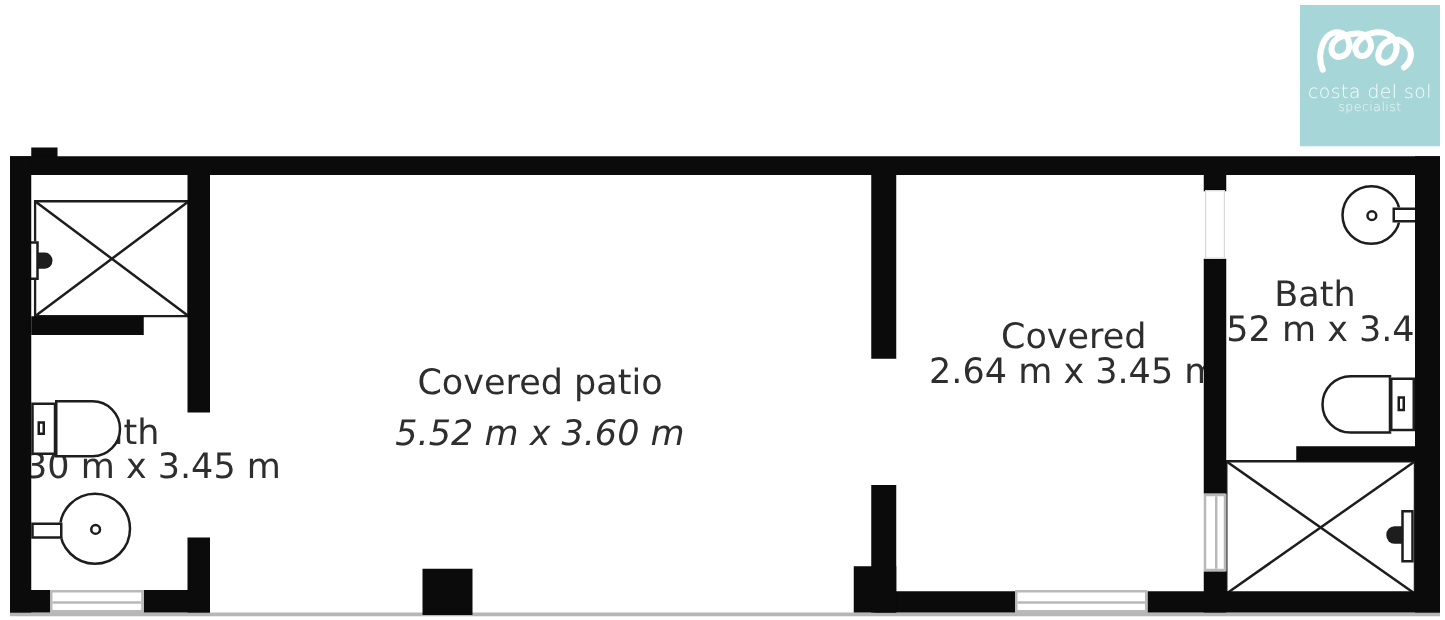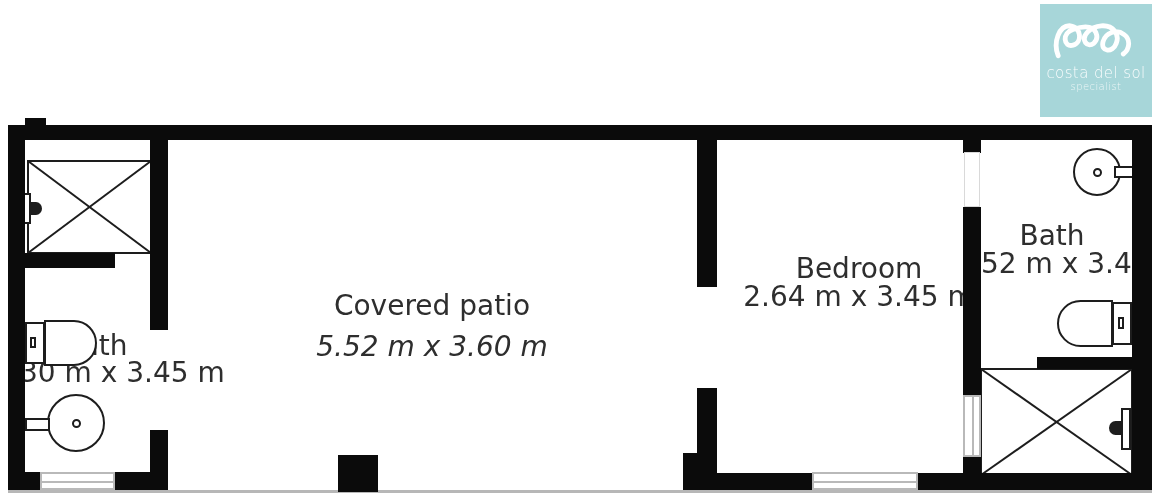--- a/index.html
+++ b/index.html
@@ -46,21 +46,21 @@
   </div>
 
   <div class="room-label" style="left:55px;top:331px;width:80px;">
     <div class="centered">Bath</div>
   </div>
   <div class="room-label" style="left:20px;top:358px;text-align:right;">30 m x 3.45 m</div>
 
   <div class="room-label centered" style="left:282px;top:291px;width:300px;">Covered patio</div>
   <div class="room-label centered" style="left:282px;top:332px;width:300px;font-style:italic;">5.52 m x 3.60 m</div>
 
-  <div class="room-label centered" style="left:709px;top:254px;width:300px;">Bedroom</div>
+  <div class="room-label centered" style="left:709px;top:254px;width:300px;">Covered</div>
   <div class="room-label centered" style="left:709px;top:282px;width:300px;">2.64 m x 3.45 m</div>
 
   <div class="room-label centered" style="left:977px;top:221px;width:150px;">Bath</div>
   <div class="room-label" style="left:981px;top:249px;">52 m x 3.44 m</div>
 
   <div class="wall" style="left:25px;top:118px;width:21px;height:9px;"></div>
   <div class="wall" style="left:8px;top:125px;width:1144px;height:15px;"></div>
   <div class="wall" style="left:8px;top:125px;width:17px;height:365px;"></div>
   <div class="wall" style="left:1132px;top:125px;width:20px;height:365px;"></div>
   <div class="wall" style="left:8px;top:472px;width:160px;height:18px;"></div>

